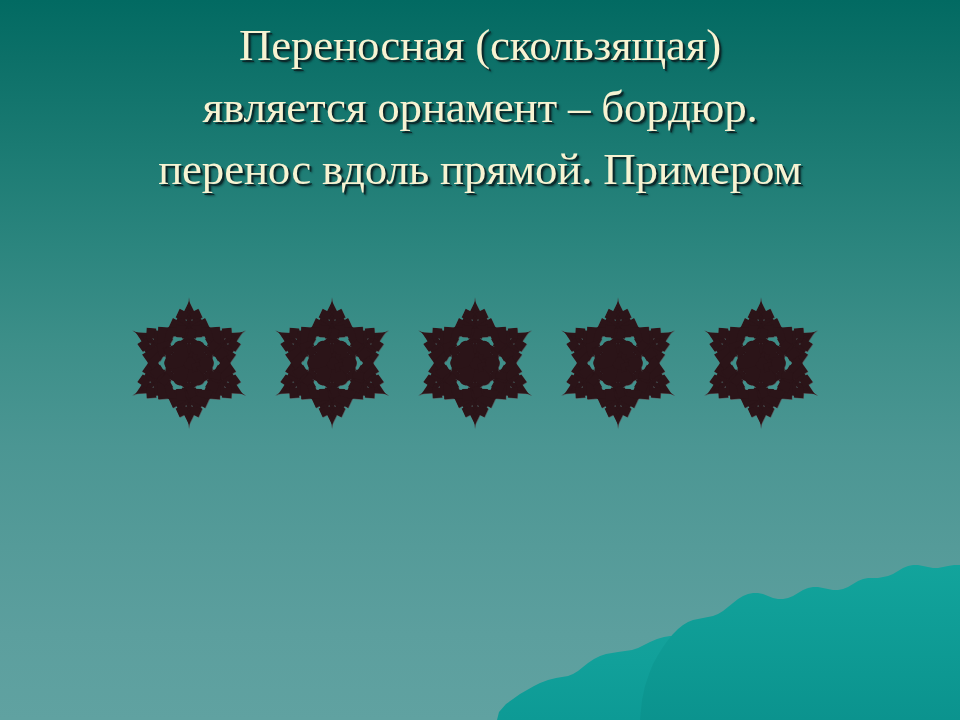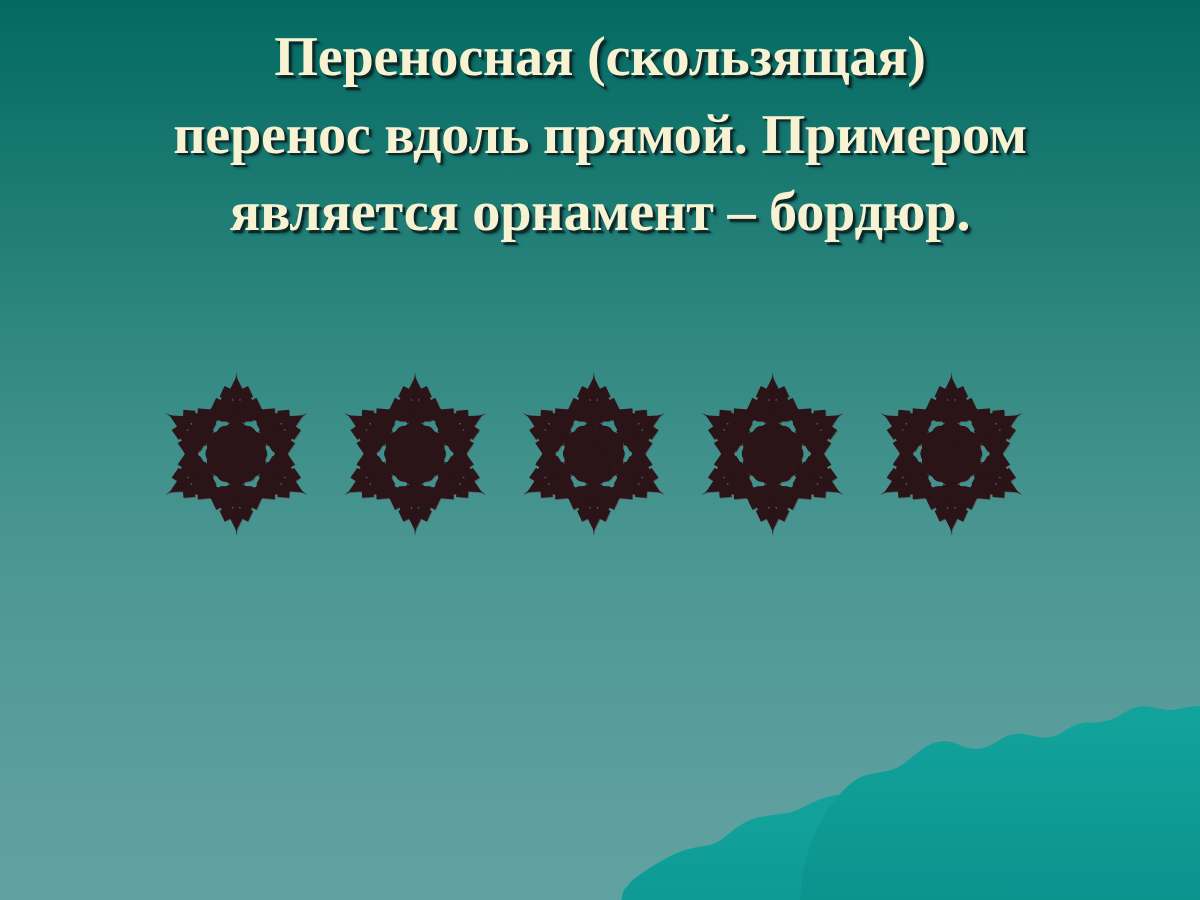--- a/index.html
+++ b/index.html
@@ -41,21 +41,21 @@
   #title-block {
     position: absolute;
     left: 50px;
     top: 14px;
     width: 860px;
     text-align: center;
   }
   .title-line {
     color: #f7f3d2;
     font-size: 45px;
-    font-weight: bold;
+    font-weight: normal;
     line-height: 62px;
     letter-spacing: -0.2px;
     white-space: nowrap;
     text-shadow:
        2px 2px 0 rgba(12,38,40,0.92),
        3px 3px 2px rgba(8,30,32,0.55);
   }
 
   
   #ornament-row {
@@ -122,22 +122,22 @@
              L 838,590 L 843,589 L 848,587 L 853,584 L 858,581
              L 863,579 L 868,578 L 873,578 L 878,578 L 883,577
              L 888,576 L 893,574 L 898,571 L 903,568 L 908,566
              L 913,565 L 918,565 L 923,566 L 928,567 L 933,568
              L 938,568 L 943,567 L 948,566 L 954,565 L 960,565
              L 960,720 Z" fill="url(#ridgeGrad2)"></path>
   </svg>
 
   <div id="title-block">
     <div class="title-line">Переносная (скользящая)</div>
+    <div class="title-line">является орнамент – бордюр.</div>
     <div class="title-line">перенос вдоль прямой. Примером</div>
-    <div class="title-line">является орнамент – бордюр.</div>
   </div>
 
   <div id="ornament-row">
 
   <svg viewBox="0 0 200 200" class="ornament">
         <g opacity="0.55" transform="translate(0.8,0.8)">
           <g fill="#4a2028" transform="rotate(0 100 100)">
             <polygon points="100,100 96,46 100,2 104,46"></polygon>
             <polygon points="100,8 109,26 100,42 91,26"></polygon>
             <polygon points="100,18 104,27 100,36 96,27"></polygon>

